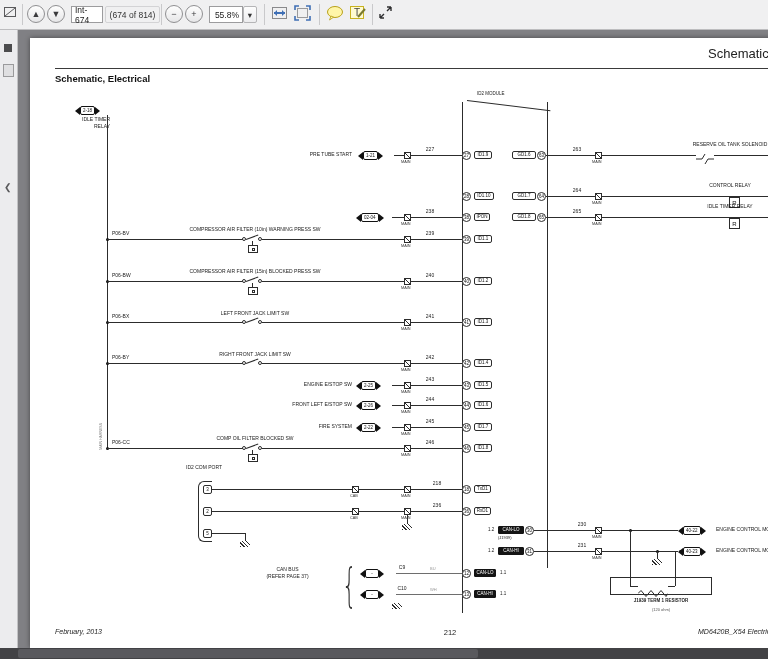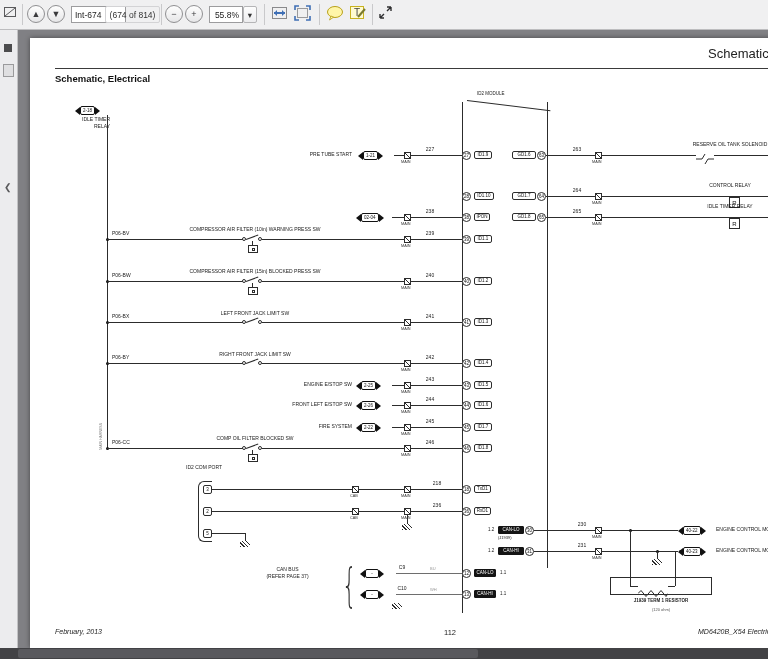--- a/index.html
+++ b/index.html
@@ -50,21 +50,21 @@
 <div class="toolbar">
   <span class="ticon" style="left:3px">
     <svg width="14" height="14">
         <rect x="1.5" y="2.5" width="11" height="9" fill="none" stroke="#5a5a5c"></rect>
         <line x1="2" y1="11" x2="12" y2="3" stroke="#5a5a5c"></line>
       </svg>
   </span>
   <span class="sep" style="left:22px"></span>
   <span class="circ" style="left:27px">▲</span>
   <span class="circ" style="left:47px">▼</span>
-  <span class="field" style="left:71px;width:55px">Int-674</span>
+  <span class="field" style="left:71px;width:32px">Int-674</span>
   <span class="flat" style="left:105px;width:55px">(674 of 814)</span>
   <span class="sep" style="left:161px"></span>
   <span class="circ" style="left:165px">−</span>
   <span class="circ" style="left:185px">+</span>
   <span class="field" style="left:209px;width:34px;justify-content:flex-end">55.8%</span>
   <span class="flat" style="left:243px;width:14px;border-color:#b5b5b7;background:linear-gradient(#fdfdfd,#ededef)">▾</span>
   <span class="sep" style="left:264px"></span>
   <span class="ticon" style="left:271px">
     <svg width="17" height="16">
         <rect x="1.5" y="2.5" width="14" height="11" fill="none" stroke="#8a8a8c"></rect>
@@ -106,21 +106,21 @@
   <span style="position:absolute;left:3px;top:34px;width:11px;height:13px;background:#dfdfe1;border:1px solid #9a9a9c"></span>
   <span style="position:absolute;left:4px;top:152px;font-size:9px;color:#59595b">❮</span>
 </div>
 
 <div class="page">
 
   <div class="hdr" style="left:678px;top:8px">Schematic,</div>
   <div class="w" style="left:25px;top:30px;width:715px;background:#3a3a3a"></div>
   <div class="sect" style="left:25px;top:35px">Schematic, Electrical</div>
   <div class="foot it" style="left:25px;top:590px">February, 2013</div>
-  <div class="foot" style="left:400px;top:590px;width:40px;text-align:center;font-size:7.5px">112</div>
+  <div class="foot" style="left:400px;top:590px;width:40px;text-align:center;font-size:7.5px">212</div>
   <div class="foot it" style="left:668px;top:590px">MD6420B_X54 Electrical</div>
 
   <div class="t" style="left:447px;top:53px;font-size:4.5px">ID2 MODULE</div>
   <div class="w" style="left:437px;top:62px;width:84px;transform:rotate(7deg);transform-origin:left center"></div>
   <div class="v" style="left:432px;top:64px;height:511px"></div>
   <div class="v" style="left:517px;top:64px;height:466px"></div>
 
   <div class="pill" style="left:45px;top:68px">
       <span class="tl"></span>
       <span class="bd">2-18</span>

